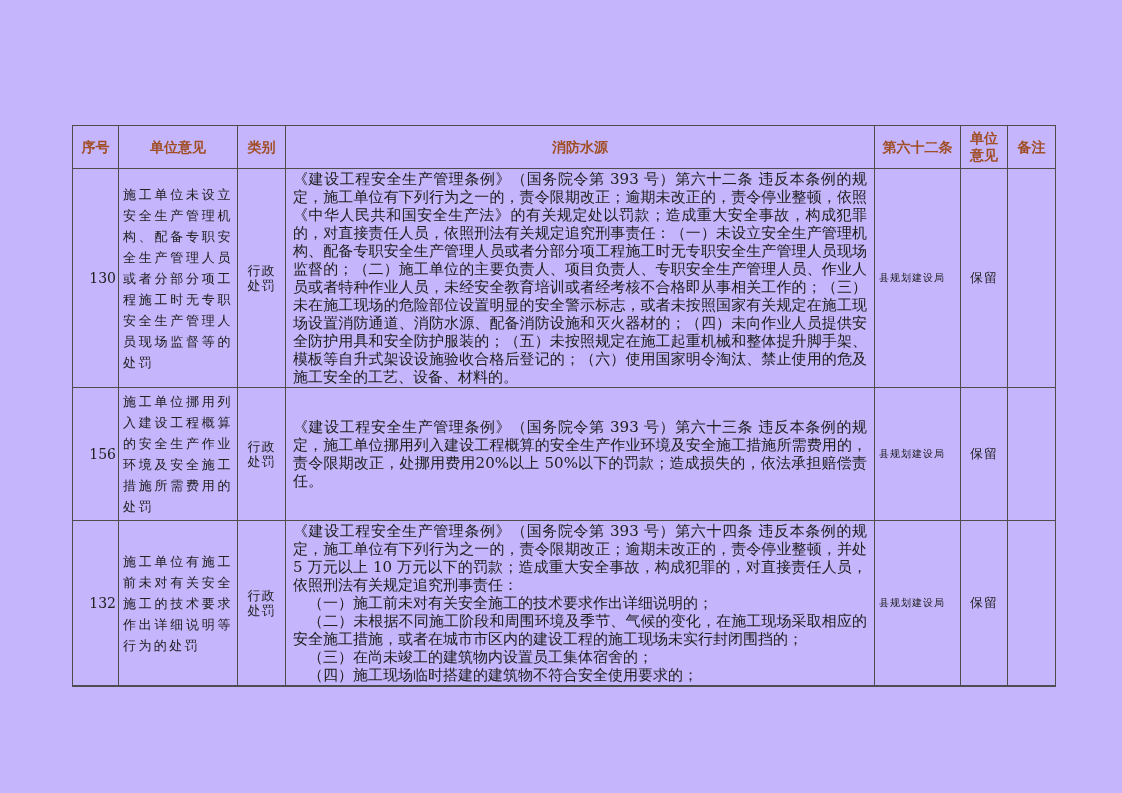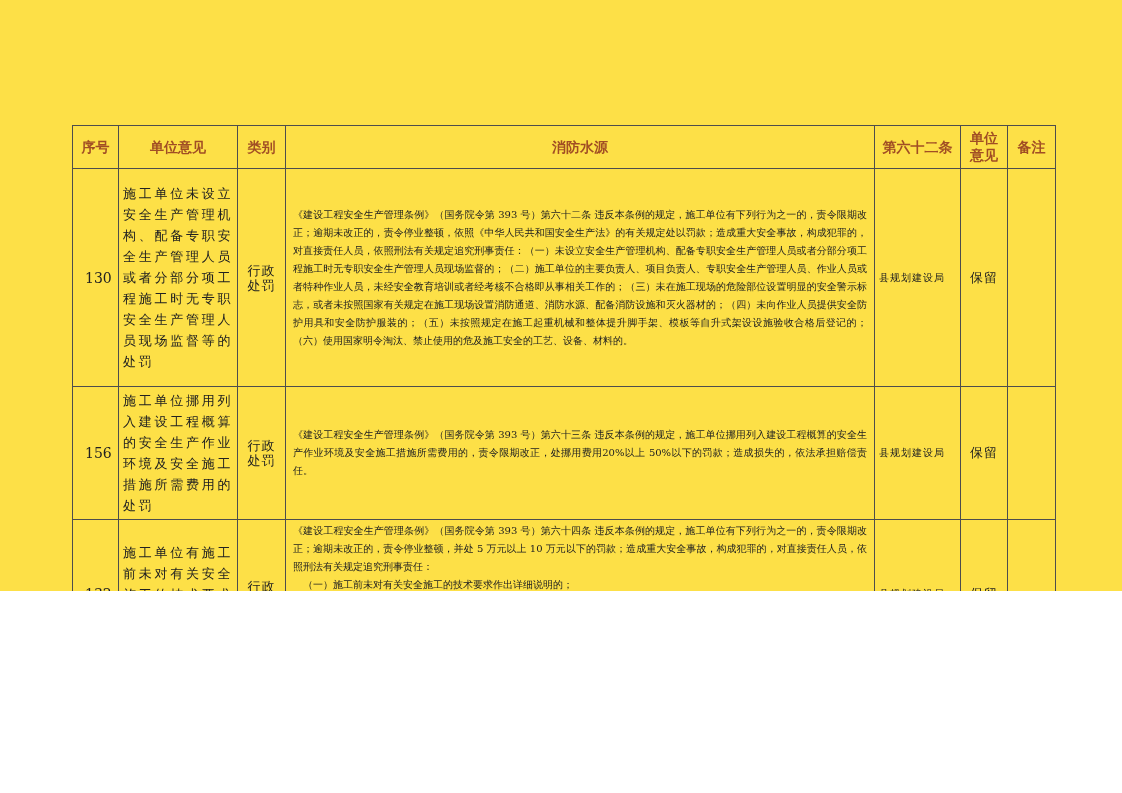--- a/index.html
+++ b/index.html
@@ -7,22 +7,22 @@
     padding: 0;
     background: #ffffff;
     width: 1122px;
     height: 793px;
     font-family: "DejaVu Serif", "Liberation Serif", serif;
     color: #212121;
   }
   .page {
     position: relative;
     width: 1122px;
-    height: 591px;
-    background: #fde047;
+    height: 793px;
+    background: #c4b5fd;
     overflow: hidden;
   }
   .table-wrap {
     position: absolute;
     left: 72px;
     top: 125px;
     width: 983px;
   }
   table.authority {
     border-collapse: collapse;
@@ -45,41 +45,41 @@
     text-align: center;
     padding: 2px 3px;
     line-height: 17px;
   }
   
   tbody tr:nth-child(1) { height: 218px; }
   tbody tr:nth-child(2) { height: 124px; }
   tbody tr:nth-child(3) { height: 150px; }
 
   td.c-no {
-    text-align: left;
+    text-align: right;
     font-size: 14px;
-    padding: 12px;
+    padding: 2px;
   }
   td.c-name {
     font-size: 13px;
     line-height: 21px;
     letter-spacing: 2.4px;
     text-align: justify;
     padding: 3px 4px;
     margin-top: 6px;
   }
   td.c-cat {
     font-size: 13px;
     line-height: 15px;
     letter-spacing: 1px;
     text-align: center;
     padding: 2px 6px;
   }
   td.c-basis {
-    font-size: 10px;
+    font-size: 15px;
     line-height: 18px;
     text-align: justify;
     text-align-last: left;
     white-space: pre-wrap;
     padding: 1px 7px;
   }
   td.c-auth {
     font-size: 10px;
     line-height: 20px;
     letter-spacing: 1px;

